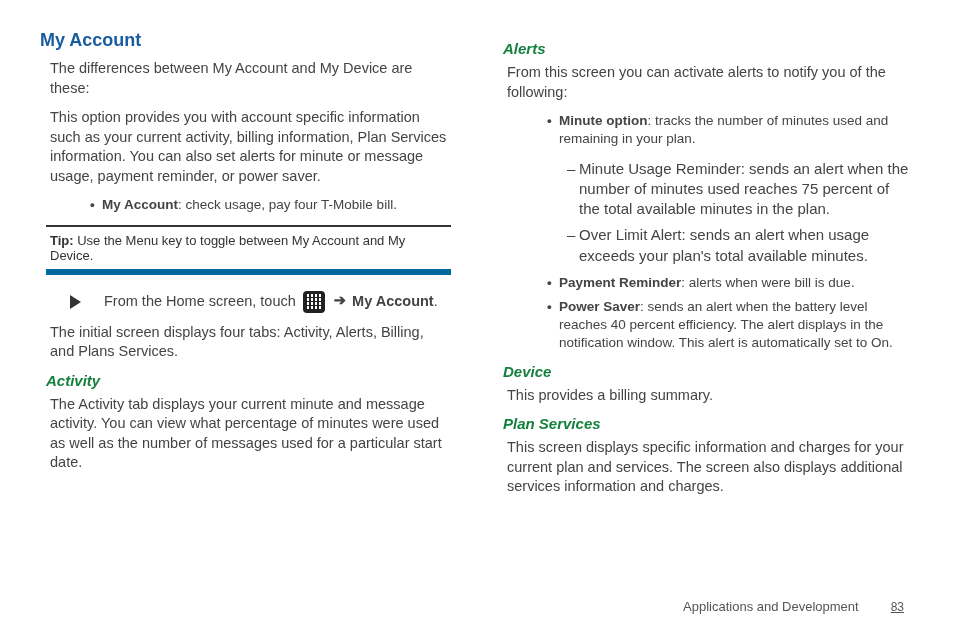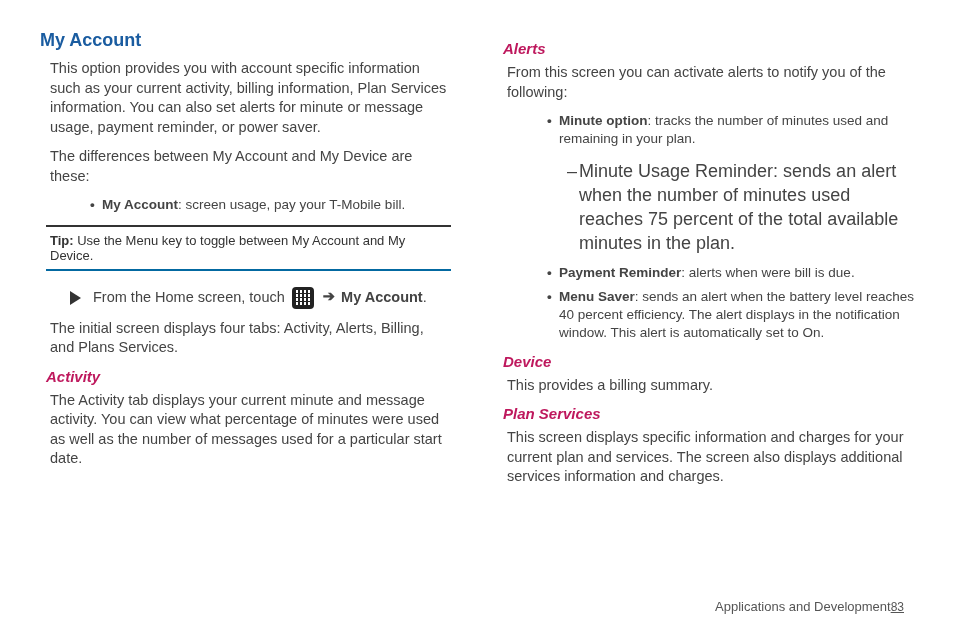--- a/index.html
+++ b/index.html
@@ -21,21 +21,21 @@
       font-size: 18px;
       font-weight: bold;
       color: #1a5ca0;
       margin-bottom: 8px;
       font-family: Arial, sans-serif;
     }
     h2 {
       font-size: 15px;
       font-weight: bold;
       font-style: italic;
-      color: #be185d;
+      color: #15803d;
       margin: 10px 0 6px 6px;
     }
     p {
       font-size: 14.5px;
       line-height: 1.35;
       margin: 6px 6px 10px 10px;
       color: #444;
     }
     .bullets {
       list-style: none;
@@ -56,44 +56,44 @@
       position: absolute;
       left: 0;
       font-weight: bold;
     }
     .bullets li b { font-weight: bold; }
     .dashes {
       list-style: none;
       margin: 4px 0 8px 70px;
     }
     .dashes li {
-      font-size: 18px;
+      font-size: 15px;
       line-height: 1.35;
       margin-bottom: 6px;
       position: relative;
       padding-left: 12px;
       color: #444;
     }
     .dashes li::before {
       content: "–";
       position: absolute;
       left: 0;
     }
     .tip-box {
       border-top: 2px solid #333;
-      border-bottom: 2px solid #0369a1;
+      border-bottom: 6px solid #0369a1;
       padding: 6px 4px;
       margin: 10px 6px 16px 6px;
       font-size: 13px;
     }
     .tip-box b { font-weight: bold; }
     .step {
       display: flex;
       align-items: center;
-      gap: 12px;
+      gap: 23px;
       margin: 10px 6px 10px 30px;
       font-size: 14.5px;
       color: #444;
     }
     .pointer {
       display: inline-block;
       width: 0; height: 0;
       border-top: 7px solid transparent;
       border-bottom: 7px solid transparent;
       border-left: 11px solid #333;
@@ -116,34 +116,35 @@
     }
     .home-icon .grid span { background: #fff; }
     .arrow { font-weight: bold; margin: 0 2px; }
     .footer {
       position: absolute;
       bottom: 22px;
       right: 50px;
       font-size: 13px;
       color: #555;
       display: flex;
+      gap: 32px;
       align-items: baseline;
     }
     .footer .pgnum { font-size: 12px; text-decoration: underline; }
   </style>
 </head>
 <body>
 
 <div class="page">
   <div class="col">
     <h1>My Account</h1>
+    <p>The differences between My Account and My Device are these:</p>
     <p>This option provides you with account specific information such as your current activity, billing information, Plan Services information. You can also set alerts for minute or message usage, payment reminder, or power saver.</p>
-    <p>The differences between My Account and My Device are these:</p>
     <ul class="bullets">
-      <li><b>My Account</b><span>: screen usage, pay your T-Mobile bill.</span></li>
+      <li><b>My Account</b><span>: check usage, pay four T-Mobile bill.</span></li>
     </ul>
     <div class="tip-box">
       <b>Tip:</b><span> Use the Menu key to toggle between My Account and My Device.</span>
     </div>
     <div class="step">
       <span class="pointer"></span>
       <span>
         <span>From the Home screen, touch </span>
         <span class="home-icon">
           <span class="grid">
@@ -175,24 +176,25 @@
   </div>
 
   <div class="col">
     <h2>Alerts</h2>
     <p>From this screen you can activate alerts to notify you of the following:</p>
     <ul class="bullets">
       <li><b>Minute option</b><span>: tracks the number of minutes used and remaining in your plan.</span></li>
     </ul>
     <ul class="dashes">
       <li>Minute Usage Reminder: sends an alert when the number of minutes used reaches 75 percent of the total available minutes in the plan.</li>
+      <li>Over Limit Alert: sends an alert when usage exceeds your plan's total available minutes.</li>
     </ul>
     <ul class="bullets">
       <li><b>Payment Reminder</b><span>: alerts when were bill is due.</span></li>
-      <li><b>Menu Saver</b><span>: sends an alert when the battery level reaches 40 percent efficiency. The alert displays in the notification window. This alert is automatically set to On.</span></li>
+      <li><b>Power Saver</b><span>: sends an alert when the battery level reaches 40 percent efficiency. The alert displays in the notification window. This alert is automatically set to On.</span></li>
     </ul>
     <h2>Device</h2>
     <p>This provides a billing summary.</p>
     <h2>Plan Services</h2>
     <p>This screen displays specific information and charges for your current plan and services. The screen also displays additional services information and charges.</p>
   </div>
 </div>
 
 <div class="footer">
   <span>Applications and Development</span>

